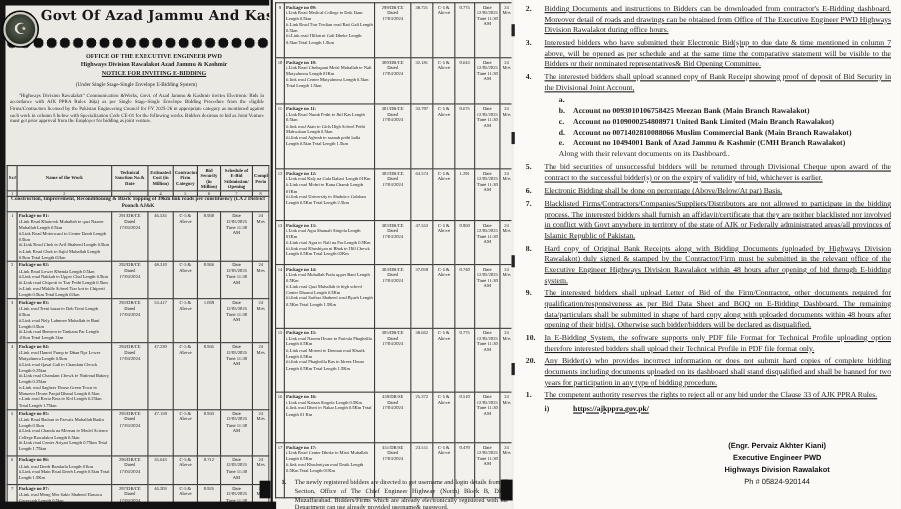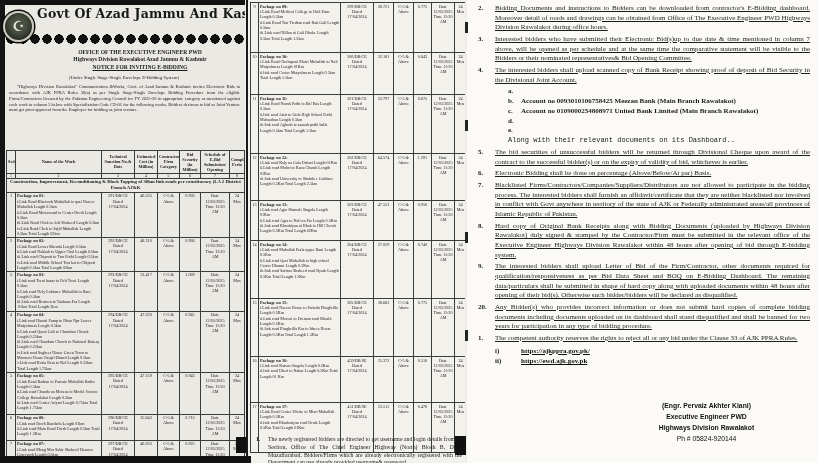--- a/index.html
+++ b/index.html
@@ -53,21 +53,21 @@
         overflow:hidden;border-left:2px solid #191919;box-sizing:border-box;}
 
   
   .panel-right{position:absolute;left:467px;top:0;width:352px;height:463px;background:#fbfaf7;
         overflow:hidden;box-sizing:border-box;padding:4px 9px 0 11px;}
   .rp-item{display:flex;margin-bottom:2px;}
   .rp-num{width:17px;font-weight:bold;font-size:7px;flex:none;}
   .rp-text{flex:1;font-size:7px;line-height:1.38;text-align:justify;text-decoration:underline;}
   .account-line{display:flex;margin-left:30px;font-weight:bold;font-size:7px;line-height:1.4;}
   .account-letter{width:13px;flex:none;}
-  .after-line{margin-left:30px;font-size:7px;line-height:1.4;margin-bottom:2px;font-family:Liberation Mono, monospace;}
+  .after-line{margin-left:30px;font-size:7px;line-height:1.4;margin-bottom:2px;}
   .note{margin-left:17px;font-weight:bold;font-size:7px;margin-top:1px;}
   .site-row{display:flex;margin-left:17px;font-size:7px;line-height:1.55;}
   .site-num{width:26px;font-weight:bold;flex:none;}
   .site-link{font-weight:bold;text-decoration:underline;color:#101010;}
   .signature{position:absolute;right:25px;top:401px;width:175px;text-align:center;
         font-family:"Liberation Sans",sans-serif;font-weight:bold;font-size:6.8px;line-height:1.6;color:#111;}
   .sig-phone{font-weight:normal;}
 </style>
 </head>
 <body>
@@ -408,23 +408,25 @@
         <div class="account-line">
           <span class="account-letter">b.</span>
           <span>Account no 0093010106758425 Meezan Bank (Main Branch Rawalakot)</span>
         </div>
         <div class="account-line">
           <span class="account-letter">c.</span>
           <span>Account no 0109000254808971 United Bank Limited (Main Branch Rawalakot)</span>
         </div>
         <div class="account-line">
           <span class="account-letter">d.</span>
+          <span>Account no 0071402810088066 Muslim Commercial Bank (Main Branch Rawalakot)</span>
         </div>
         <div class="account-line">
           <span class="account-letter">e.</span>
+          <span>Account no 10494001 Bank of Azad Jammu &amp; Kashmir (CMH Branch Rawalakot)</span>
         </div>
         <div class="after-line">Along with their relevant documents on its Dashboard..</div>
         <div class="rp-item">
           <div class="rp-num">5.</div>
           <div class="rp-text">The bid securities of unsuccessful bidders will be returned through Divisional Cheque upon award of the contract to the successful bidder(s) or on the expiry of validity of bid, whichever is earlier.</div>
         </div>
         <div class="rp-item">
           <div class="rp-num">6.</div>
           <div class="rp-text">Electronic Bidding shall be done on percentage (Above/Below/At par) Basis.</div>
         </div>
@@ -432,37 +434,37 @@
           <div class="rp-num">7.</div>
           <div class="rp-text">Blacklisted Firms/Contractors/Companies/Suppliers/Distributors are not allowed to participate in the bidding process. The interested bidders shall furnish an affidavit/certificate that they are neither blacklisted nor involved in conflict with Govt anywhere in territory of the state of AJK or Federally administrated areas/all provinces of Islamic Republic of Pakistan.</div>
         </div>
         <div class="rp-item">
           <div class="rp-num">8.</div>
           <div class="rp-text">Hard copy of Original Bank Receipts along with Bidding Documents (uploaded by Highways Division Rawalakot) duly signed &amp; stamped by the Contractor/Firm must be submitted in the relevant office of the Executive Engineer Highways Division Rawalakot within 48 hours after opening of bid through E-bidding system.</div>
         </div>
         <div class="rp-item">
           <div class="rp-num">9.</div>
           <div class="rp-text">The interested bidders shall upload Letter of Bid of the Firm/Contractor, other documents required for qualification/responsiveness as per Bid Data Sheet and BOQ on E-Bidding Dashboard. The remaining data/particulars shall be submitted in shape of hard copy along with uploaded documents within 48 hours after opening of their bid(s). Otherwise such bidder/bidders will be declared as disqualified.</div>
+        </div>
+        <div class="rp-item">
+          <div class="rp-num">10.</div>
+          <div class="rp-text">In E-Bidding System, the software supports only PDF file Format for Technical Profile uploading option therefore interested bidders shall upload their Technical Profile in PDF file format only.</div>
         </div>
         <div class="rp-item">
           <div class="rp-num">20.</div>
           <div class="rp-text">Any Bidder(s) who provides incorrect information or does not submit hard copies of complete bidding documents including documents uploaded on its dashboard shall stand disqualified and shall be banned for two years for participation in any type of bidding procedure.</div>
         </div>
         <div class="rp-item">
           <div class="rp-num">1.</div>
           <div class="rp-text">The competent authority reserves the rights to reject all or any bid under the Clause 33 of AJK PPRA Rules.</div>
         </div>
       </div>
     <div class="site-row">
       <span class="site-num">i)</span>
       <span class="site-link">https://ajkppra.gov.pk/</span>
-    </div>
-    <div class="site-row">
-      <span class="site-num">ii)</span>
-      <span class="site-link">https://ewd.ajk.gov.pk</span>
     </div>
     <div class="signature">
       <div>(Engr. Pervaiz Akhter Kiani)</div>
       <div>Executive Engineer PWD</div>
       <div>Highways Division Rawalakot</div>
       <div class="sig-phone">Ph # 05824-920144</div>
     </div>
   </div>
 
   <div class="scan-bottom"></div>

